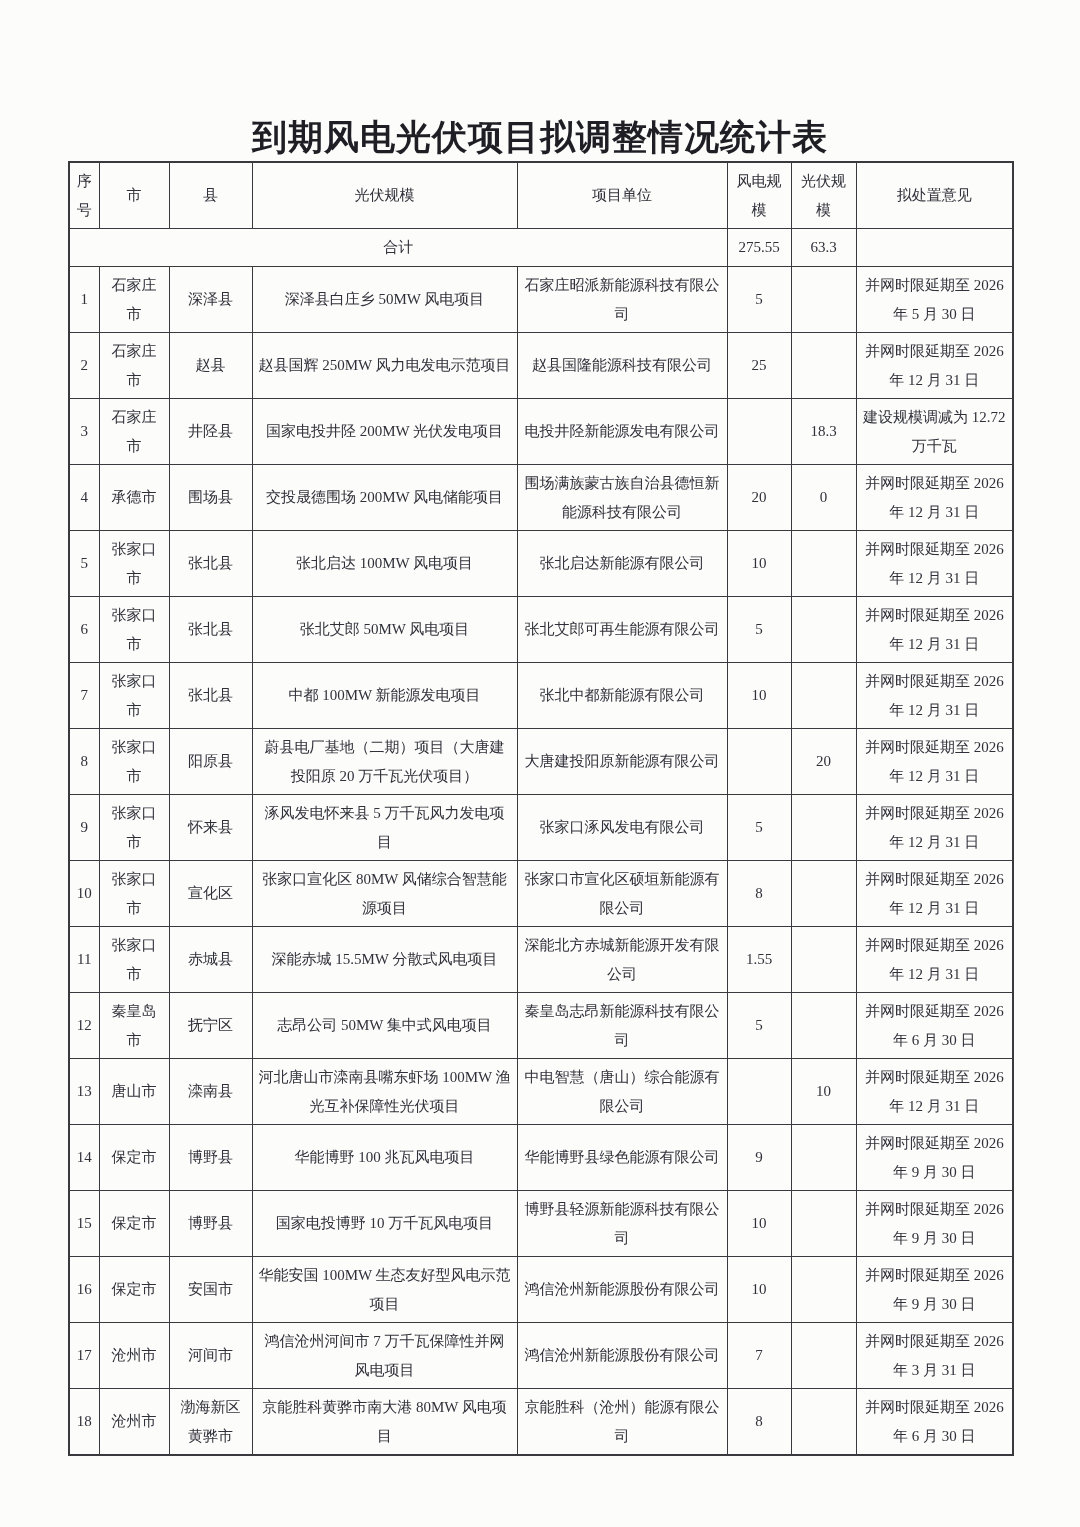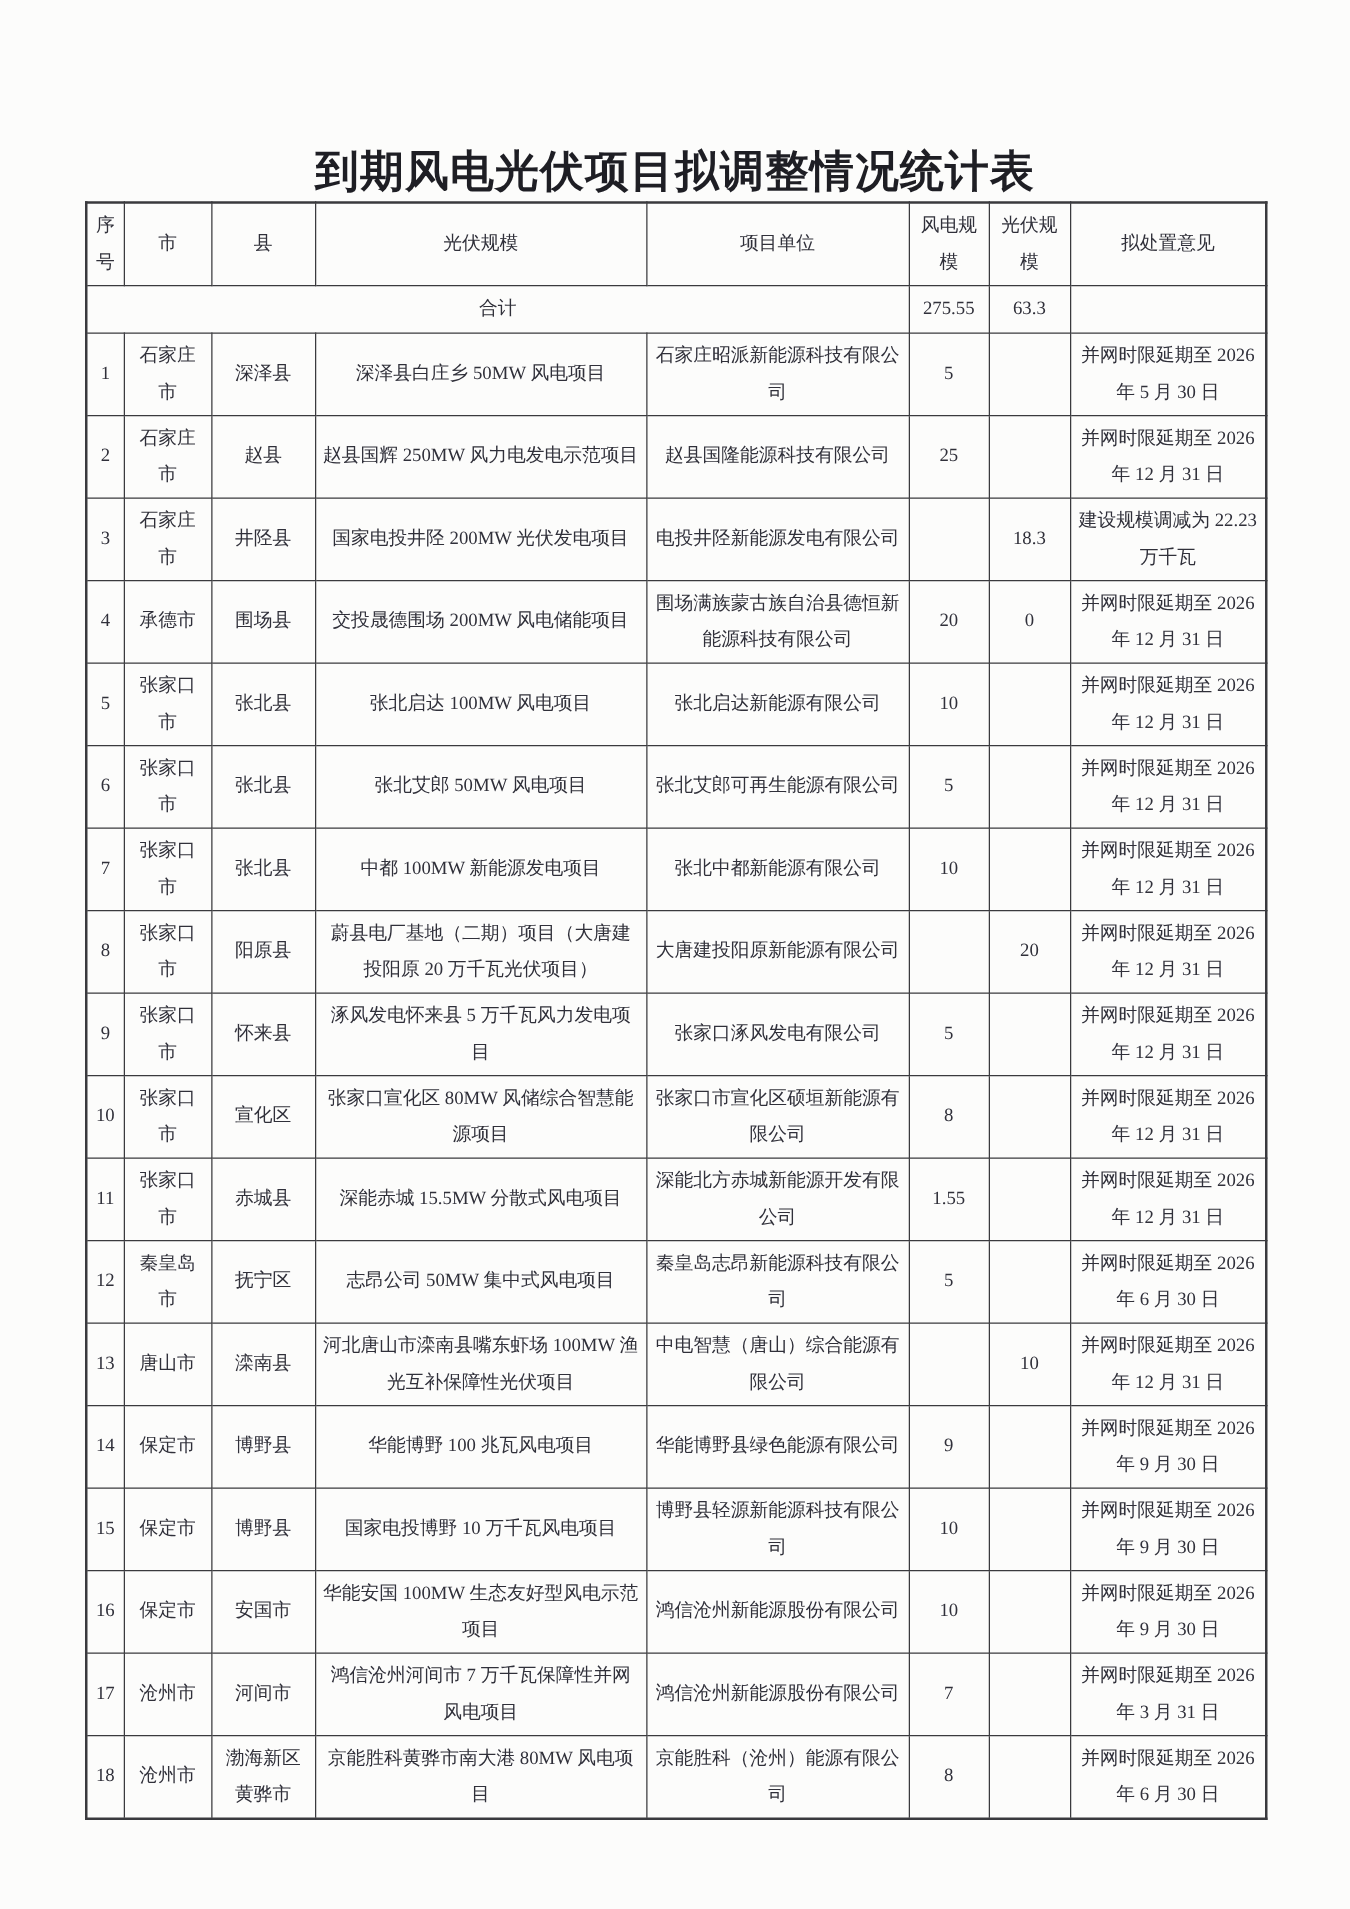--- a/index.html
+++ b/index.html
@@ -135,21 +135,21 @@
           <td>并网时限延期至 2026 年 12 月 31 日</td>
         </tr>
         <tr class="data-row">
           <td>3</td>
           <td>石家庄市</td>
           <td>井陉县</td>
           <td>国家电投井陉 200MW 光伏发电项目</td>
           <td>电投井陉新能源发电有限公司</td>
           <td></td>
           <td>18.3</td>
-          <td>建设规模调减为 22.23 万千瓦</td>
+          <td>建设规模调减为 12.72 万千瓦</td>
         </tr>
         <tr class="data-row">
           <td>4</td>
           <td>承德市</td>
           <td>围场县</td>
           <td>交投晟德围场 200MW 风电储能项目</td>
           <td>围场满族蒙古族自治县德恒新能源科技有限公司</td>
           <td>20</td>
           <td>0</td>
           <td>并网时限延期至 2026 年 12 月 31 日</td>

